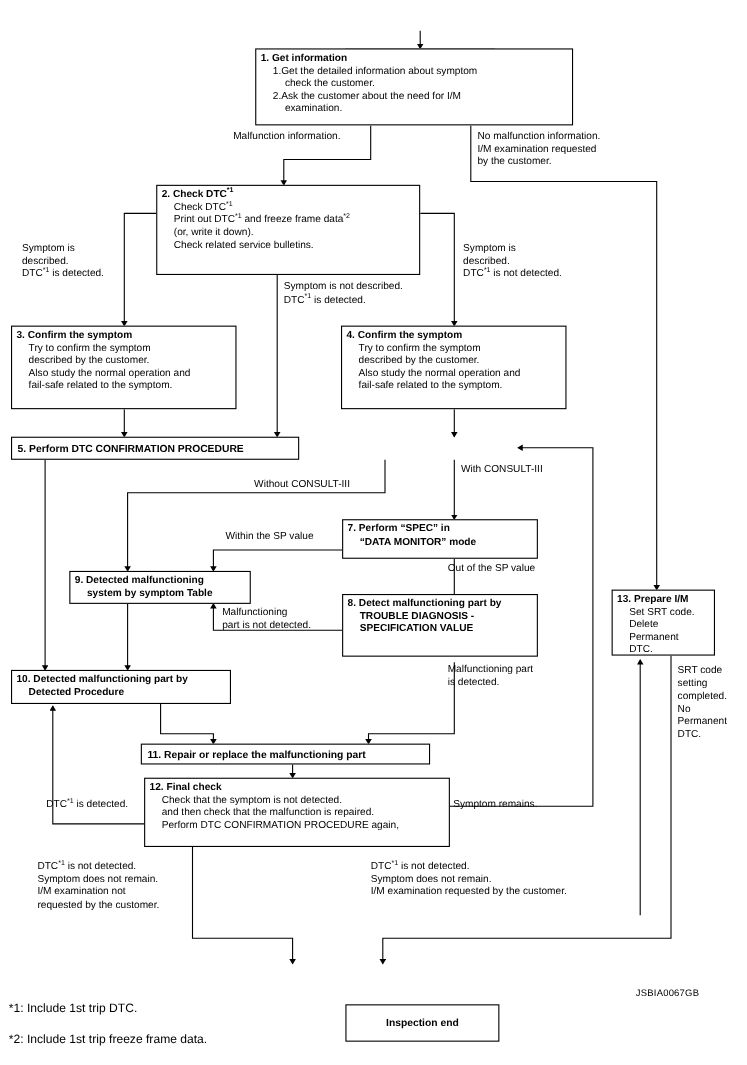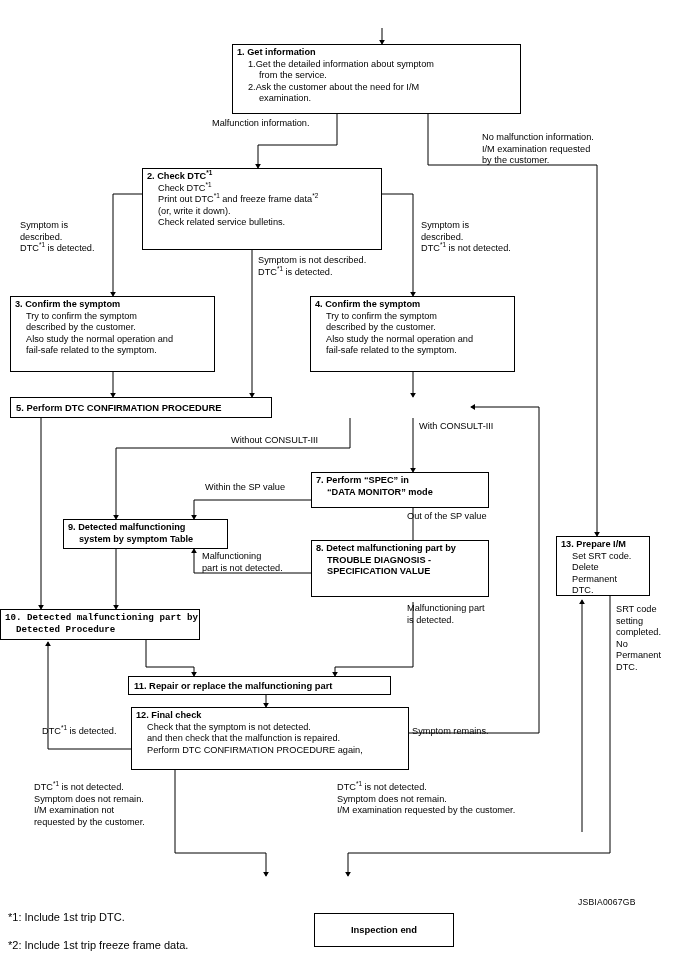--- a/index.html
+++ b/index.html
@@ -99,21 +99,21 @@
     </g>
   </svg>
 
   <div class="box center thick" style="left:314px;top:7px;width:136px;height:21px;">
     <span class="ttl">Inspection start</span>
   </div>
 
   <div class="box" style="left:232px;top:44px;width:289px;height:70px;">
     <div class="ttl">1. Get information</div>
     <div class="ind">1.Get the detailed information about symptom</div>
-    <div class="ind2">from the service.</div>
+    <div class="ind2">check the customer.</div>
     <div class="ind">2.Ask the customer about the need for I/M</div>
     <div class="ind2">examination.</div>
   </div>
 
   <div class="box" style="left:142px;top:168px;width:240px;height:82px;">
     <div class="ttl">
       <span>2. Check DTC</span><sup class="fn">*1</sup>
     </div>
     <div class="ind">
       <span>Check DTC</span><sup class="fn">*1</sup>
@@ -155,21 +155,21 @@
     <div class="ttl">8. Detect malfunctioning part by</div>
     <div class="ttl ind">TROUBLE DIAGNOSIS -</div>
     <div class="ttl ind">SPECIFICATION VALUE</div>
   </div>
 
   <div class="box" style="left:63px;top:519px;width:165px;height:30px;">
     <div class="ttl">9. Detected malfunctioning</div>
     <div class="ttl ind">system by symptom Table</div>
   </div>
 
-  <div class="box" style="left:0;top:609px;width:200px;height:31px;font-family:Liberation Mono, monospace;">
+  <div class="box" style="left:10px;top:609px;width:200px;height:31px;">
     <div class="ttl">10. Detected malfunctioning part by</div>
     <div class="ttl ind">Detected Procedure</div>
   </div>
 
   <div class="box onelinebold thick" style="left:128px;top:676px;width:263px;height:19px;">
     <span class="ttl">11. Repair or replace the malfunctioning part</span>
   </div>
 
   <div class="box" style="left:131px;top:707px;width:278px;height:63px;">
     <div class="ttl">12. Final check</div>
@@ -185,21 +185,21 @@
     <div class="ind">Permanent</div>
     <div class="ind">DTC.</div>
   </div>
 
   <div class="box center thick" style="left:314px;top:876px;width:140px;height:20px;">
     <span class="ttl">Inspection end</span>
   </div>
 
   <div class="lbl" style="left:212px;top:118px;">Malfunction information.</div>
 
-  <div class="lbl" style="left:434px;top:132px;margin-left:48px;">
+  <div class="lbl" style="left:434px;top:118px;">
     <div>No malfunction information.</div>
     <div>I/M examination requested</div>
     <div>by the customer.</div>
   </div>
 
   <div class="lbl" style="left:20px;top:220px;">
     <div>Symptom is</div>
     <div>described.</div>
     <div><span>DTC</span><sup class="fn">*1</sup><span> is detected.</span></div>
   </div>

